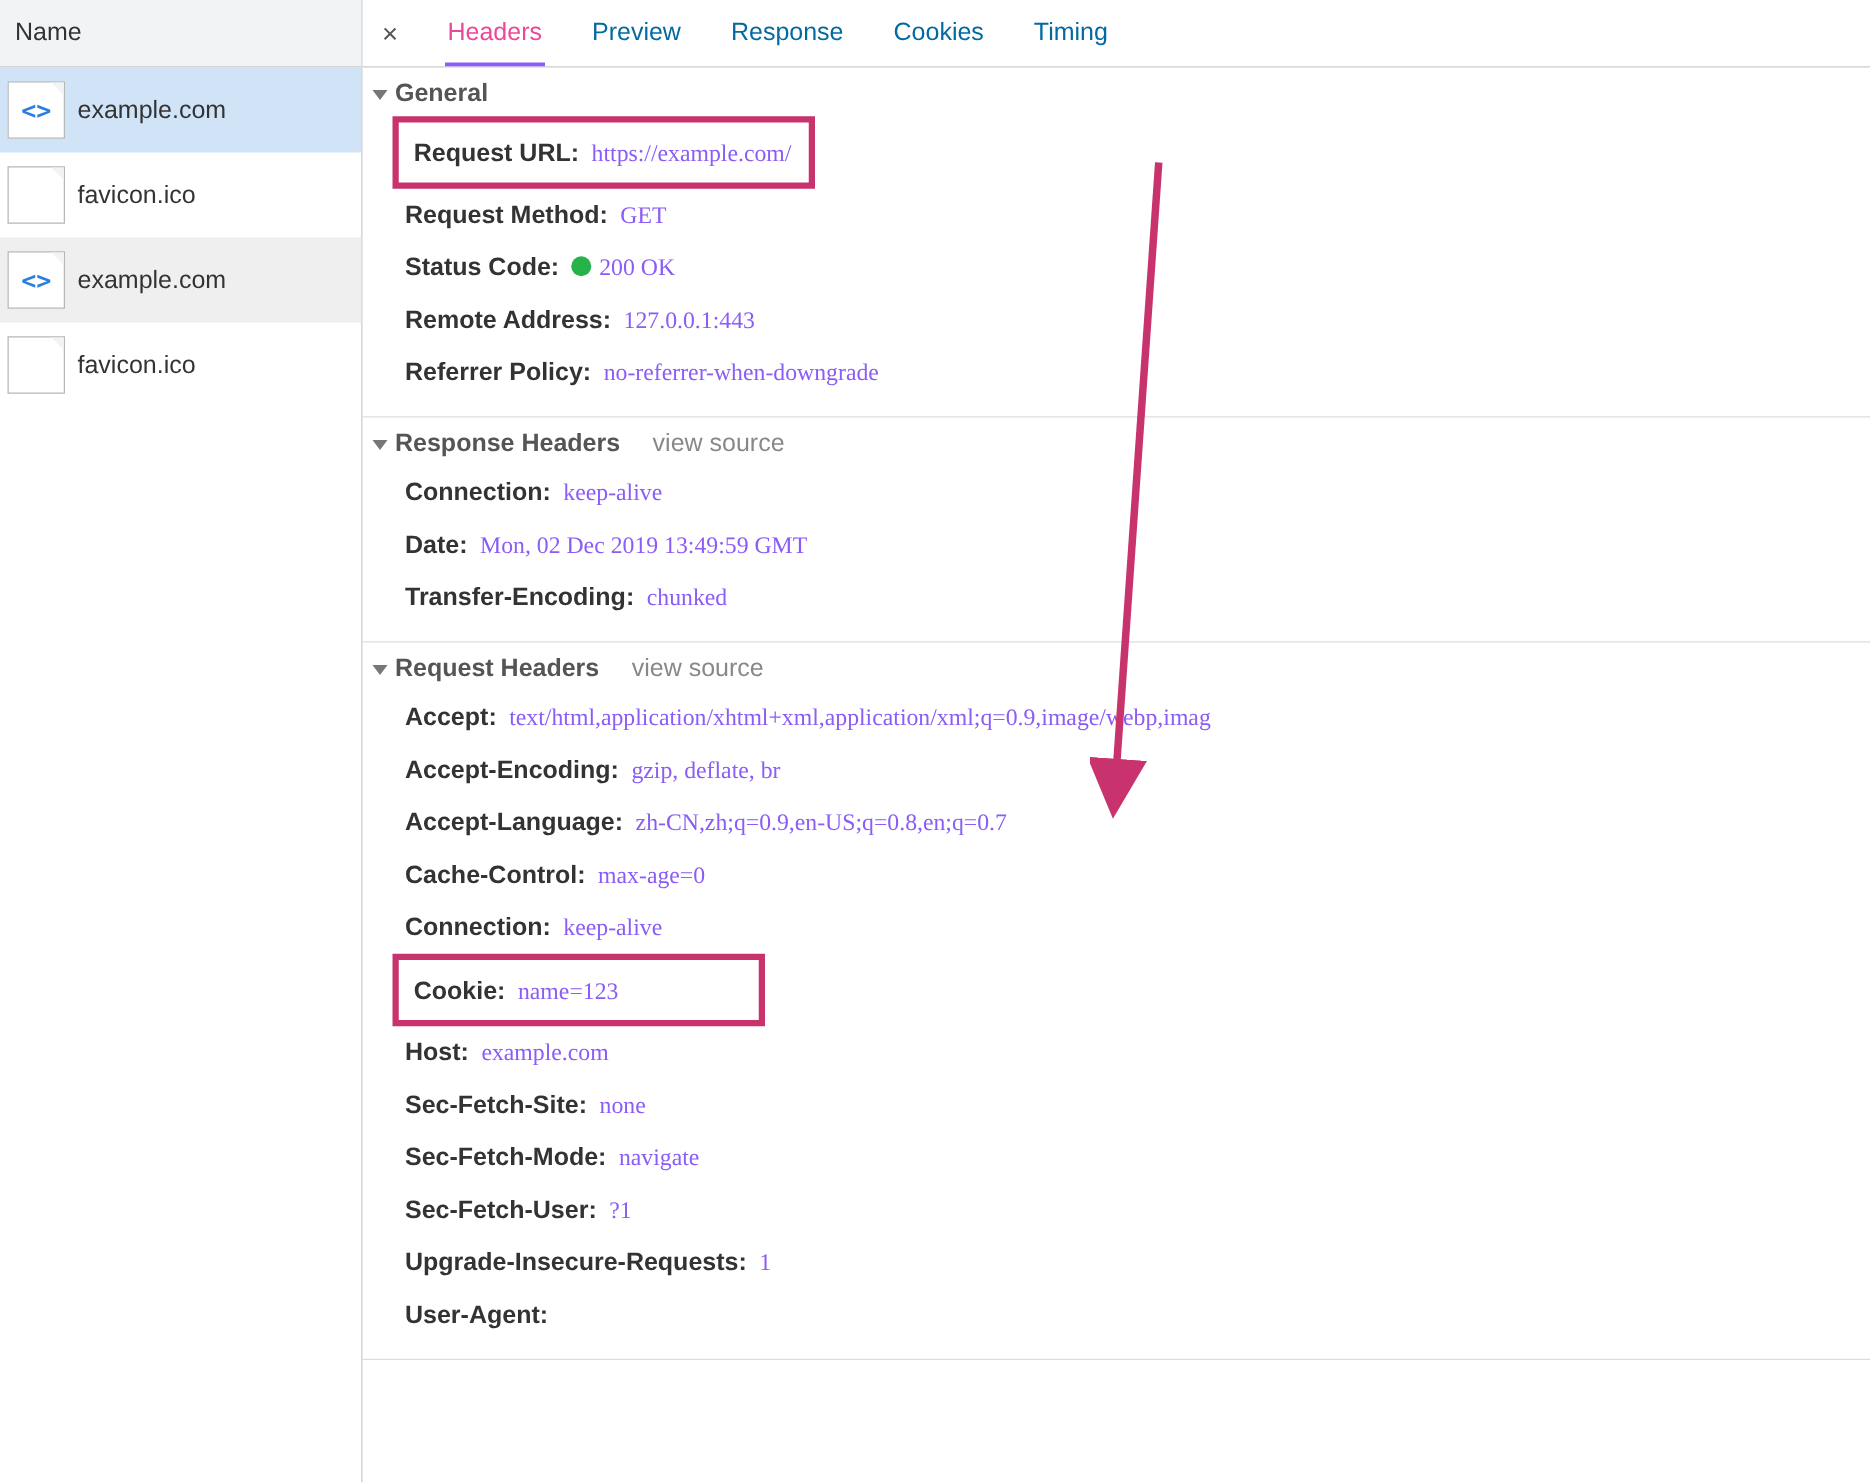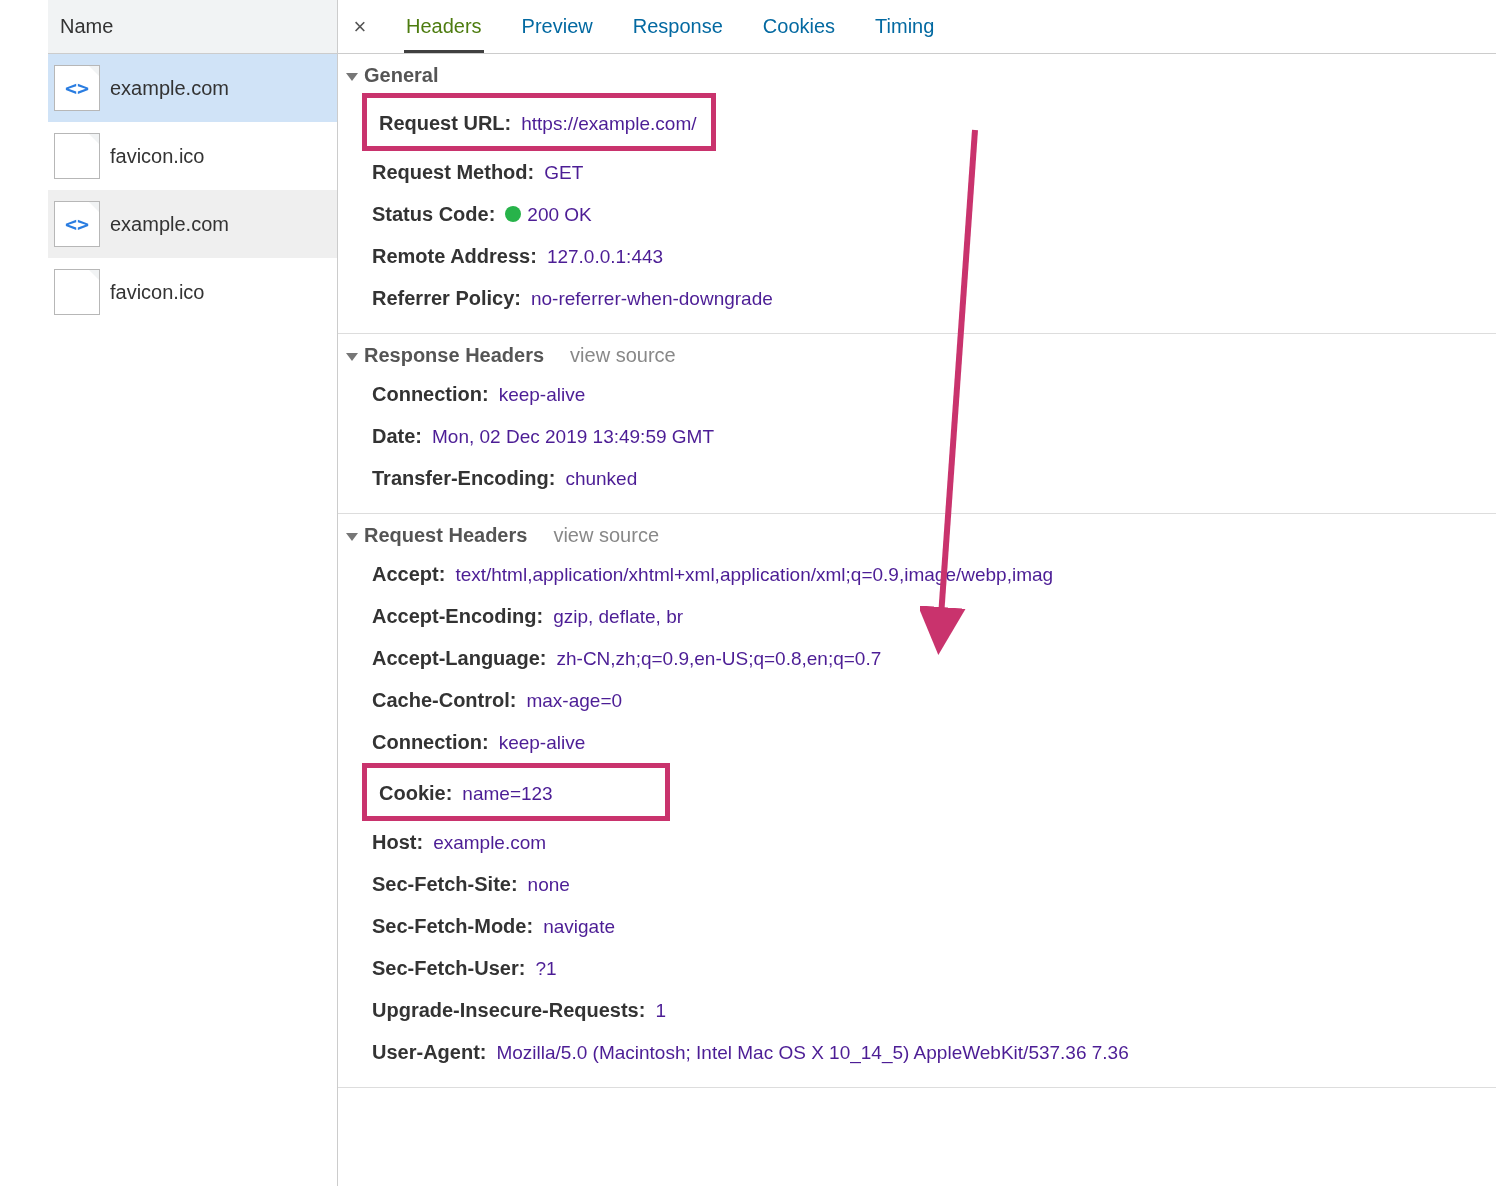--- a/index.html
+++ b/index.html
@@ -5,21 +5,21 @@
   * { box-sizing: border-box; margin: 0; padding: 0; }
   body {
     font-family: -apple-system, "Helvetica Neue", Arial, sans-serif;
     font-size: 16px;
     color: #333;
     background: #fff;
     width: 1496px;
     height: 1186px;
     overflow: hidden;
   }
-  .app { display: flex; height: 100%; margin-left: 48px; }
+  .app { display: flex; height: 100%; }
   
   .sidebar {
     width: 290px;
     border-right: 1px solid #ccc;
     display: flex;
     flex-direction: column;
     background: #fff;
   }
   .sidebar-header {
     height: 54px;
@@ -81,21 +81,21 @@
     width: 28px; height: 28px;
     display:flex;align-items:center;justify-content:center;
     color:#555; font-size:22px; cursor:pointer;
   }
   .tab {
     font-size: 20px;
     color: #0369a1;
     cursor: pointer;
     padding: 14px 2px 12px 2px;
   }
-  .tab.active { color: #4d7c0f; border-bottom: 3px solid #404040; }
+  .tab.active { color: #ec4899; border-bottom: 3px solid #8b5cf6; }
   .detail {
     flex:1;
     overflow: auto;
     font-size: 20px;
   }
   .section {
     border-bottom: 1px solid #ddd;
     padding: 8px 0 14px 0;
   }
   .section-header {
@@ -118,21 +118,21 @@
   .view-source { font-weight:400; color:#888; font-size:20px; cursor:pointer; }
   .kv-row {
     display:flex;
     flex-wrap:wrap;
     align-items:flex-end;
     padding: 4px 8px 4px 34px;
     line-height: 1.7;
   }
   .kv-key { font-weight:700; color:#333; }
   .kv-key::after { content: ":"; }
-  .kv-val { font-family: Liberation Sans, sans-serif; color:#4c1d95; margin-left:10px; font-size:19px; white-space: pre-wrap; word-break: break-all; }
+  .kv-val { font-family: Liberation Serif, serif; color:#8b5cf6; margin-left:10px; font-size:19px; white-space: pre-wrap; word-break: break-all; }
   .status-dot {
     display:inline-block;width:16px;height:16px;border-radius:50%;
     background:#27b34a;margin-right:6px;vertical-align:-1px;
   }
   
   .hl {
     border: 5px solid #c9336d;
     padding: 4px 6px 2px 6px;
     margin-left: 24px;
     display: inline-flex;
@@ -288,21 +288,20 @@
         <div class="kv-row">
           <span class="kv-key">Sec-Fetch-User</span>
           <span class="kv-val">?1</span>
         </div>
         <div class="kv-row">
           <span class="kv-key">Upgrade-Insecure-Requests</span>
           <span class="kv-val">1</span>
         </div>
         <div class="kv-row">
           <span class="kv-key">User-Agent</span>
-          <span class="kv-val">Mozilla/5.0 (Macintosh; Intel Mac OS X 10_14_5) AppleWebKit/537.36 7.36</span>
         </div>
       </div>
     </div>
 
     <svg class="arrow-svg" width="80" height="530">
       <defs>
         <marker id="arrowhead" markerWidth="8" markerHeight="8" refX="4" refY="4" orient="auto">
           <path d="M0,0 L8,4 L0,8 Z" fill="#c9336d"></path>
         </marker>
       </defs>

